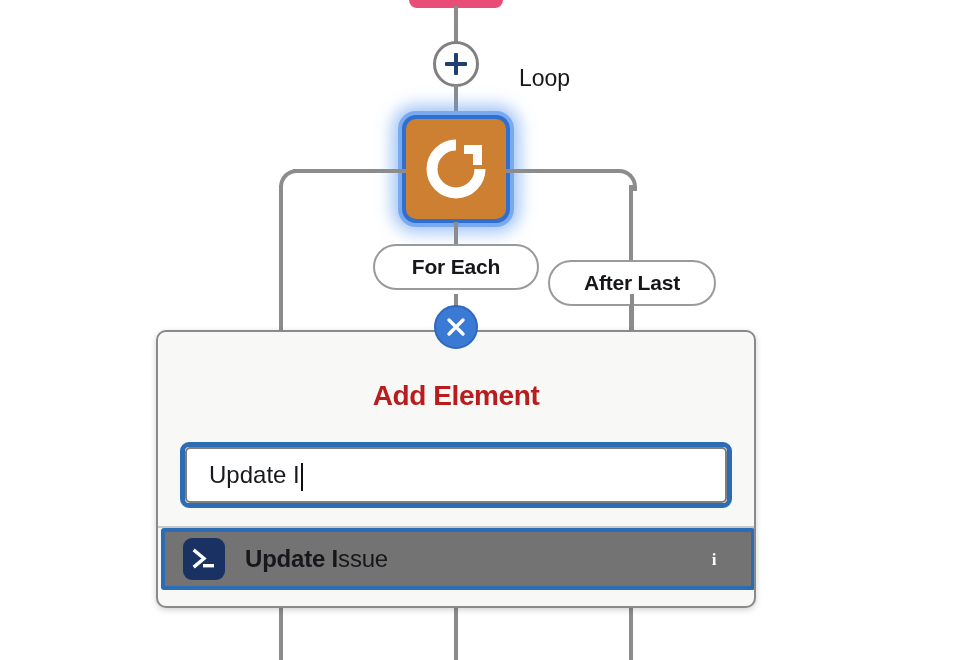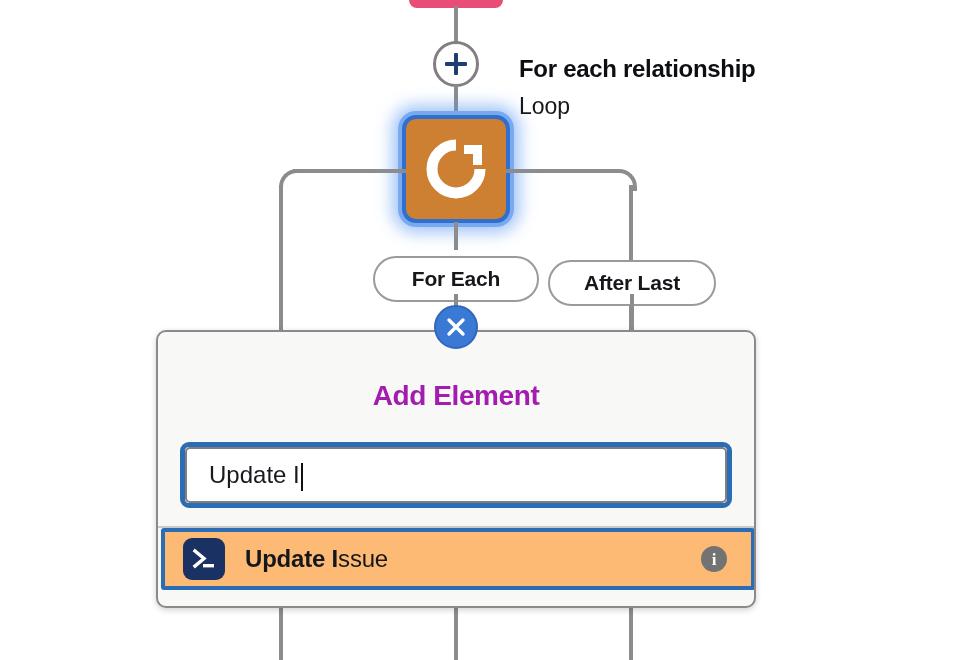--- a/index.html
+++ b/index.html
@@ -120,21 +120,21 @@
     border-radius: 23px;
     background: #ffffff;
     display: flex;
     align-items: center;
     justify-content: center;
     font-size: 21px;
     font-weight: bold;
     color: #15171a;
     letter-spacing: -0.2px;
   }
-  #pill-foreach { left: 373px; top: 256px; width: 166px; }
+  #pill-foreach { left: 373px; top: 244px; width: 166px; }
   #pill-afterlast { left: 548px; top: 248px; width: 168px; margin-top: 12px; }
 
   
   .loop-label {
     position: absolute;
     left: 519px;
     top: 55px;
     line-height: 1.18;
   }
   .loop-label .title {
@@ -166,21 +166,21 @@
     box-shadow: 0 2px 6px rgba(0,0,0,0.18);
     overflow: hidden;
   }
   .dialog-title {
     position: absolute;
     left: 0; right: 0;
     top: 48px;
     text-align: center;
     font-size: 28px;
     font-weight: bold;
-    color: #a21caf;
+    color: #b91c1c;
     letter-spacing: -0.4px;
   }
 
   .search-wrap {
     position: absolute;
     left: 22px;
     top: 110px;
     width: 552px;
     height: 66px;
     box-sizing: border-box;
@@ -227,21 +227,21 @@
 
   .result-row {
     position: absolute;
     left: 3px;
     top: 196px;
     width: 594px;
     height: 62px;
     box-sizing: border-box;
     border: 4px solid #2b6cb4;
     border-radius: 3px;
-    background: #fdba74;
+    background: #737373;
     display: flex;
     align-items: center;
   }
   .term-icon {
     width: 42px;
     height: 42px;
     margin-left: 18px;
     border-radius: 9px;
     background: #1a3263;
     flex: 0 0 auto;
@@ -312,21 +312,20 @@
       <svg width="72" height="72" viewBox="0 0 72 72">
         <path d="M36 12 A24 24 0 1 0 60 36" fill="none" stroke="#ffffff" stroke-width="11" stroke-linecap="butt"></path>
         <path d="M46 12 L62 12 L62 28 L53 28 L53 21 L46 21 Z" fill="#ffffff"></path>
         <rect x="44" y="12" width="18" height="9" fill="#ffffff"></rect>
         <rect x="53" y="12" width="9" height="20" fill="#ffffff"></rect>
       </svg>
     </span>
   </div>
 
   <div class="loop-label">
-    <span class="title">For each relationship</span>
     <span class="subtitle">Loop</span>
   </div>
 
   <div class="conn conn-h" style="left:293px; top:169px; width:113px;"></div>
   <div class="corner corner-tl" style="left:279px; top:169px; width:18px; height:18px;"></div>
   <div class="conn conn-v" style="left:279px; top:185px; height:475px;"></div>
 
   <div class="conn conn-h" style="left:506px; top:169px; width:113px;"></div>
   <div class="corner corner-tr" style="left:615px; top:169px; width:18px; height:18px;"></div>
   <div class="conn conn-v" style="left:629px; top:185px; height:475px;"></div>

